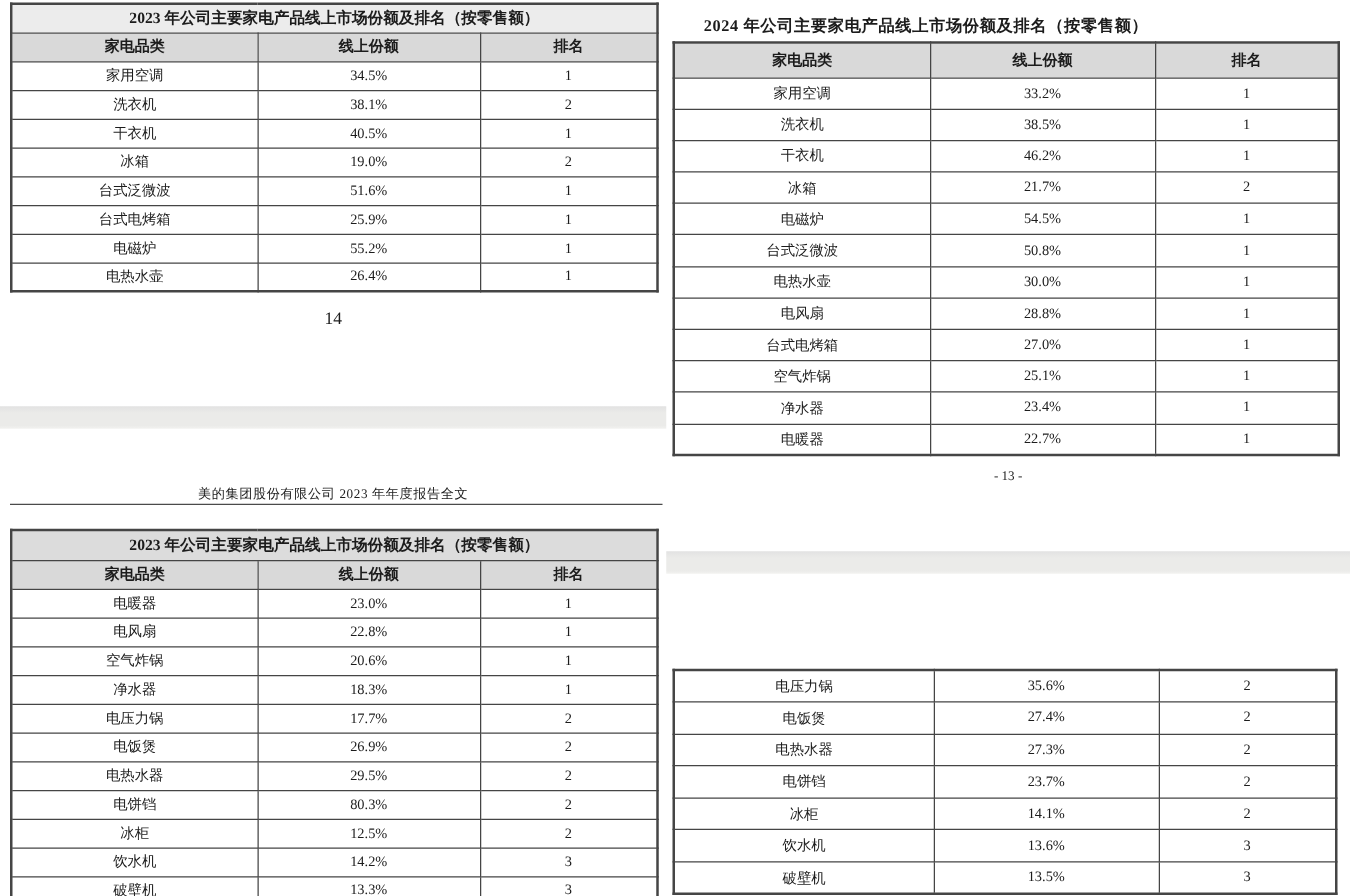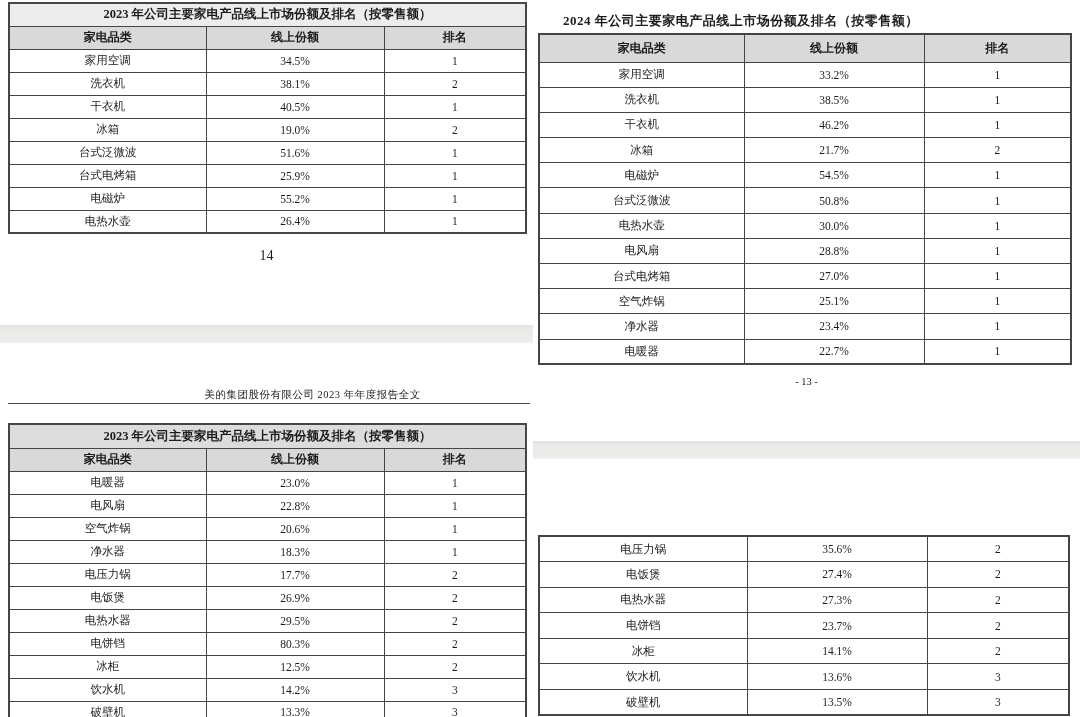--- a/index.html
+++ b/index.html
@@ -44,21 +44,21 @@
   .page-num-left{
     position:absolute;left:0;top:248px;width:533px;
     text-align:center;font-size:14px;
   }
   .page-num-right{
     position:absolute;left:533px;top:376px;width:547px;
     text-align:center;font-size:10.5px;
   }
   .report-header{
     position:absolute;left:0;top:388px;width:533px;
-    text-align:center;font-size:10.5px;letter-spacing:0.5px;padding-left:46px;
+    text-align:center;font-size:10.5px;letter-spacing:0.5px;
   }
   .header-rule{
     position:absolute;left:8px;top:403px;width:522px;height:0;
     border-top:1.5px solid #4a4a4a;
   }
   .sep-bar{position:absolute;background:linear-gradient(#e2e2e2,#ebebe9 30%,#ebebe9 85%,#f2f2f0);}
   .sep-bar-left{left:0;top:325px;width:533px;height:18px;}
   .sep-bar-right{left:533px;top:441px;width:547px;height:18px;}
 </style>
 </head>

